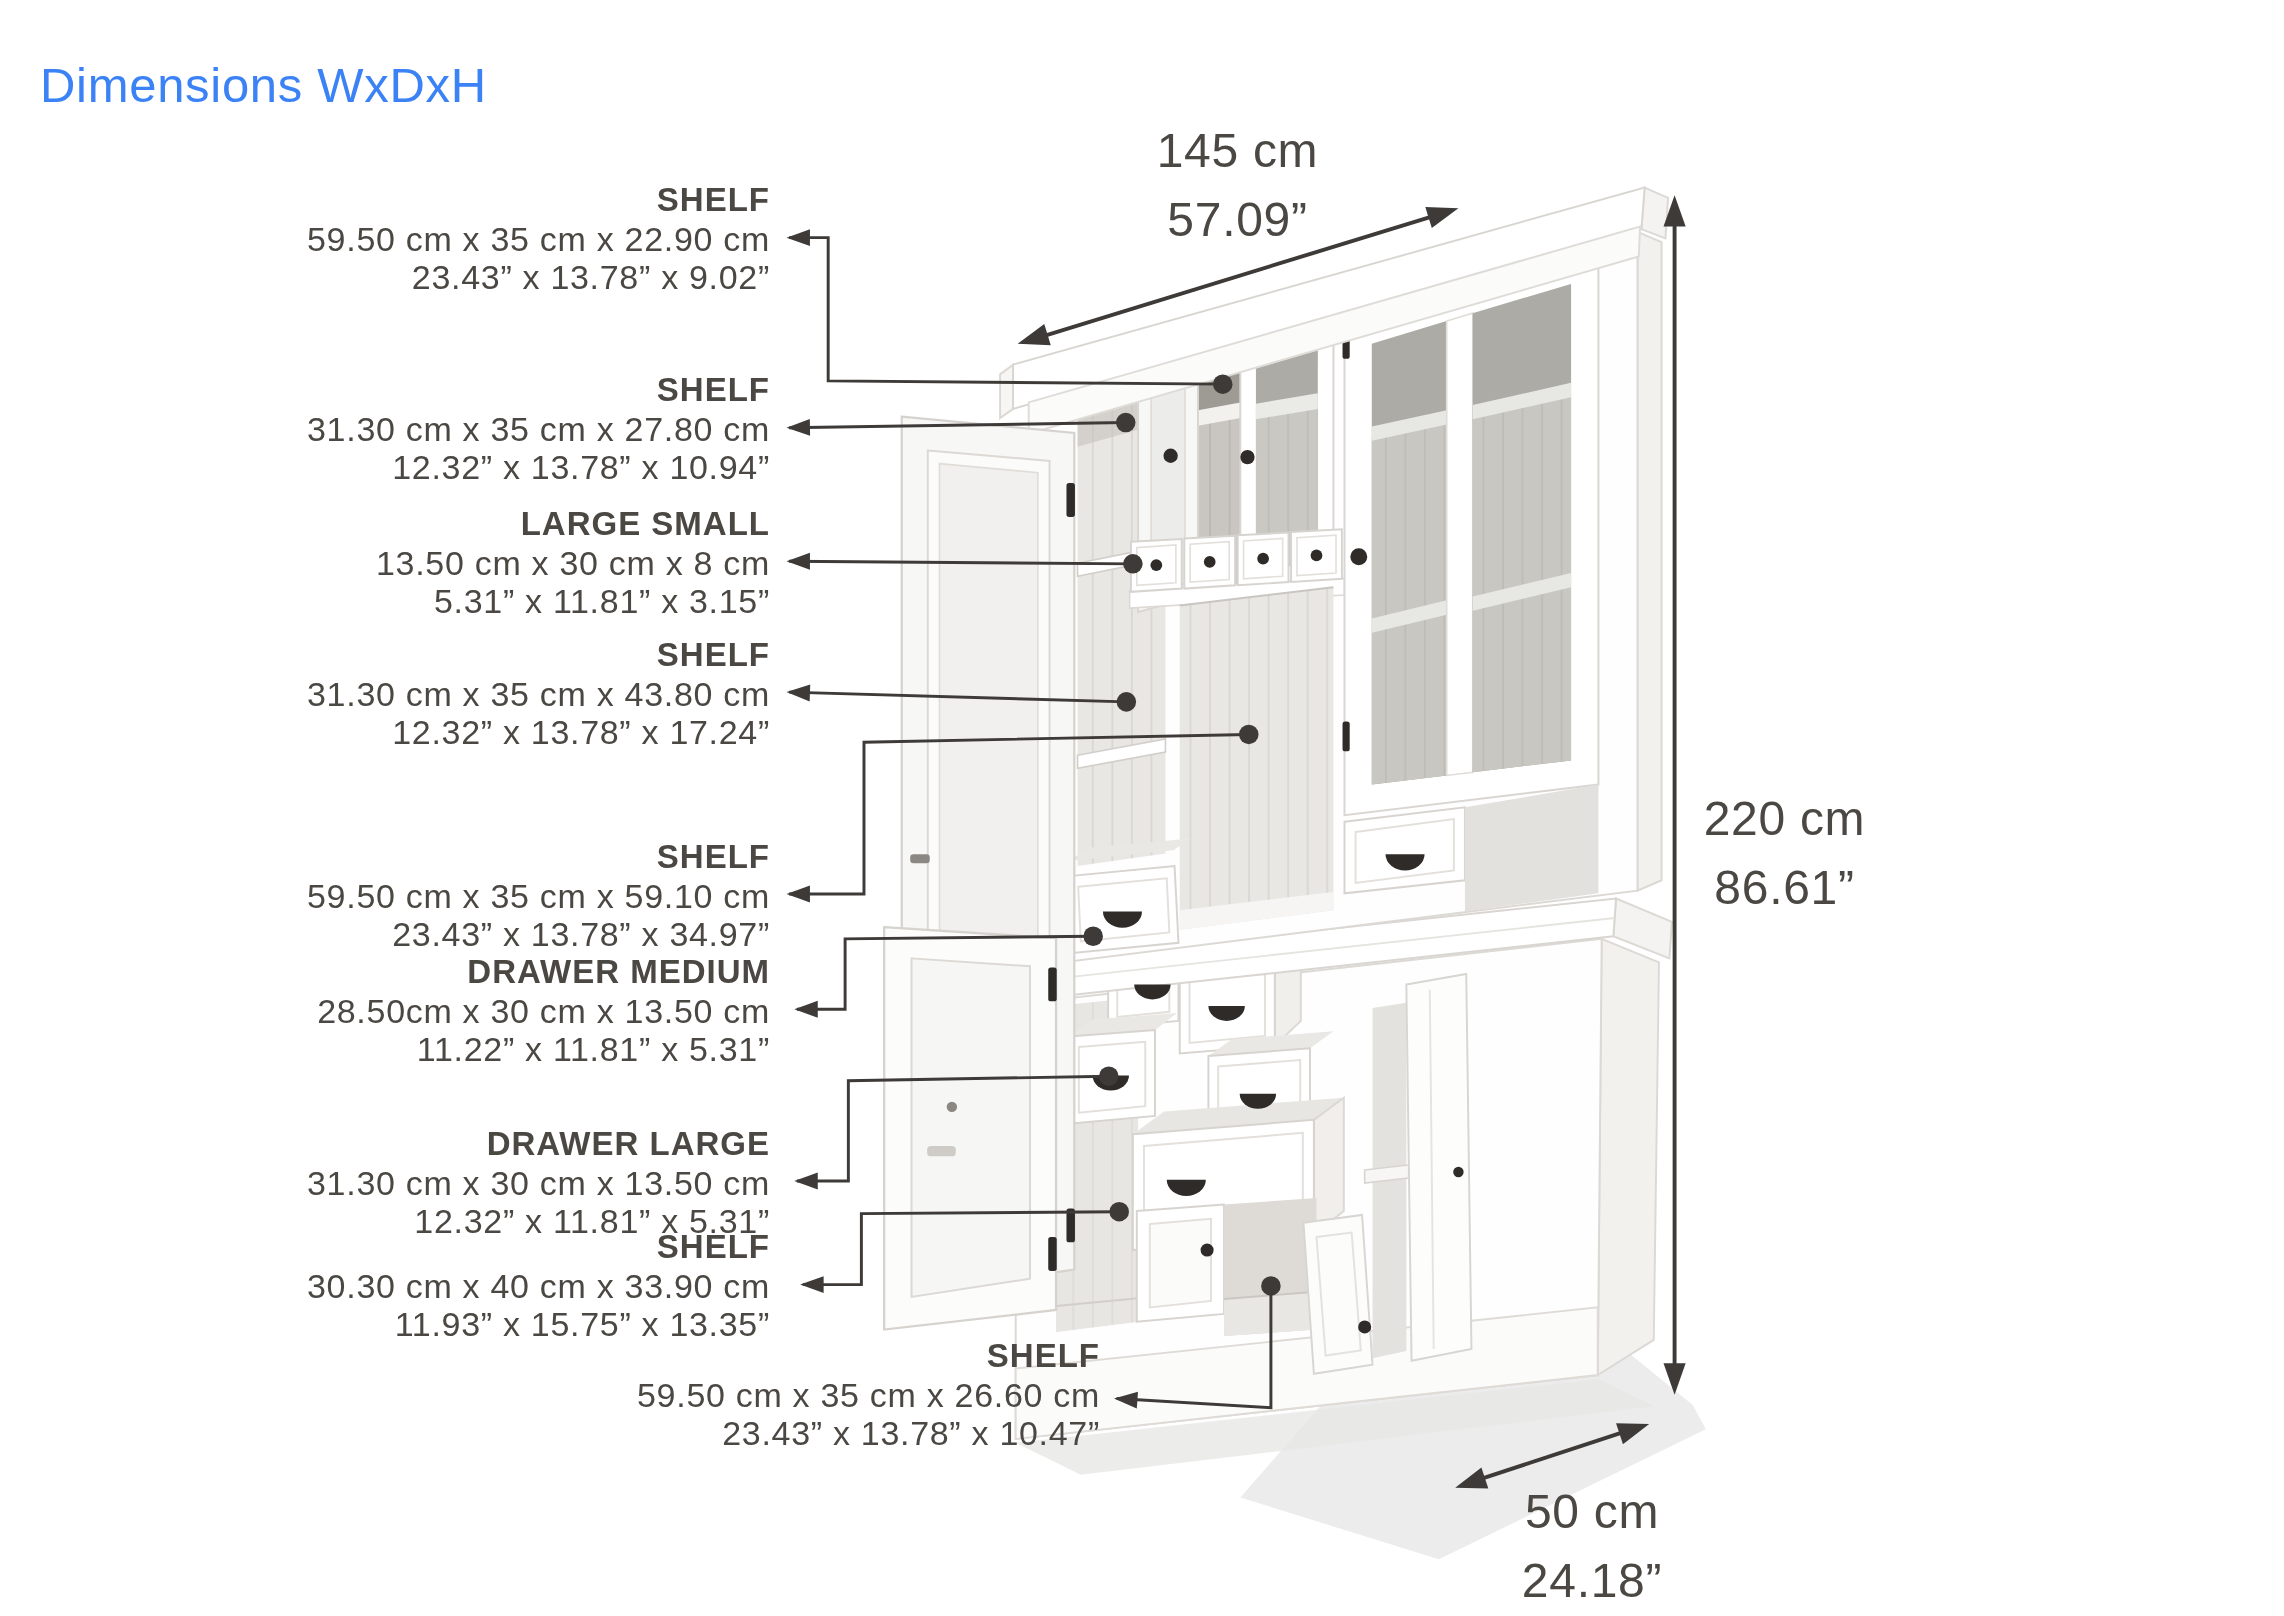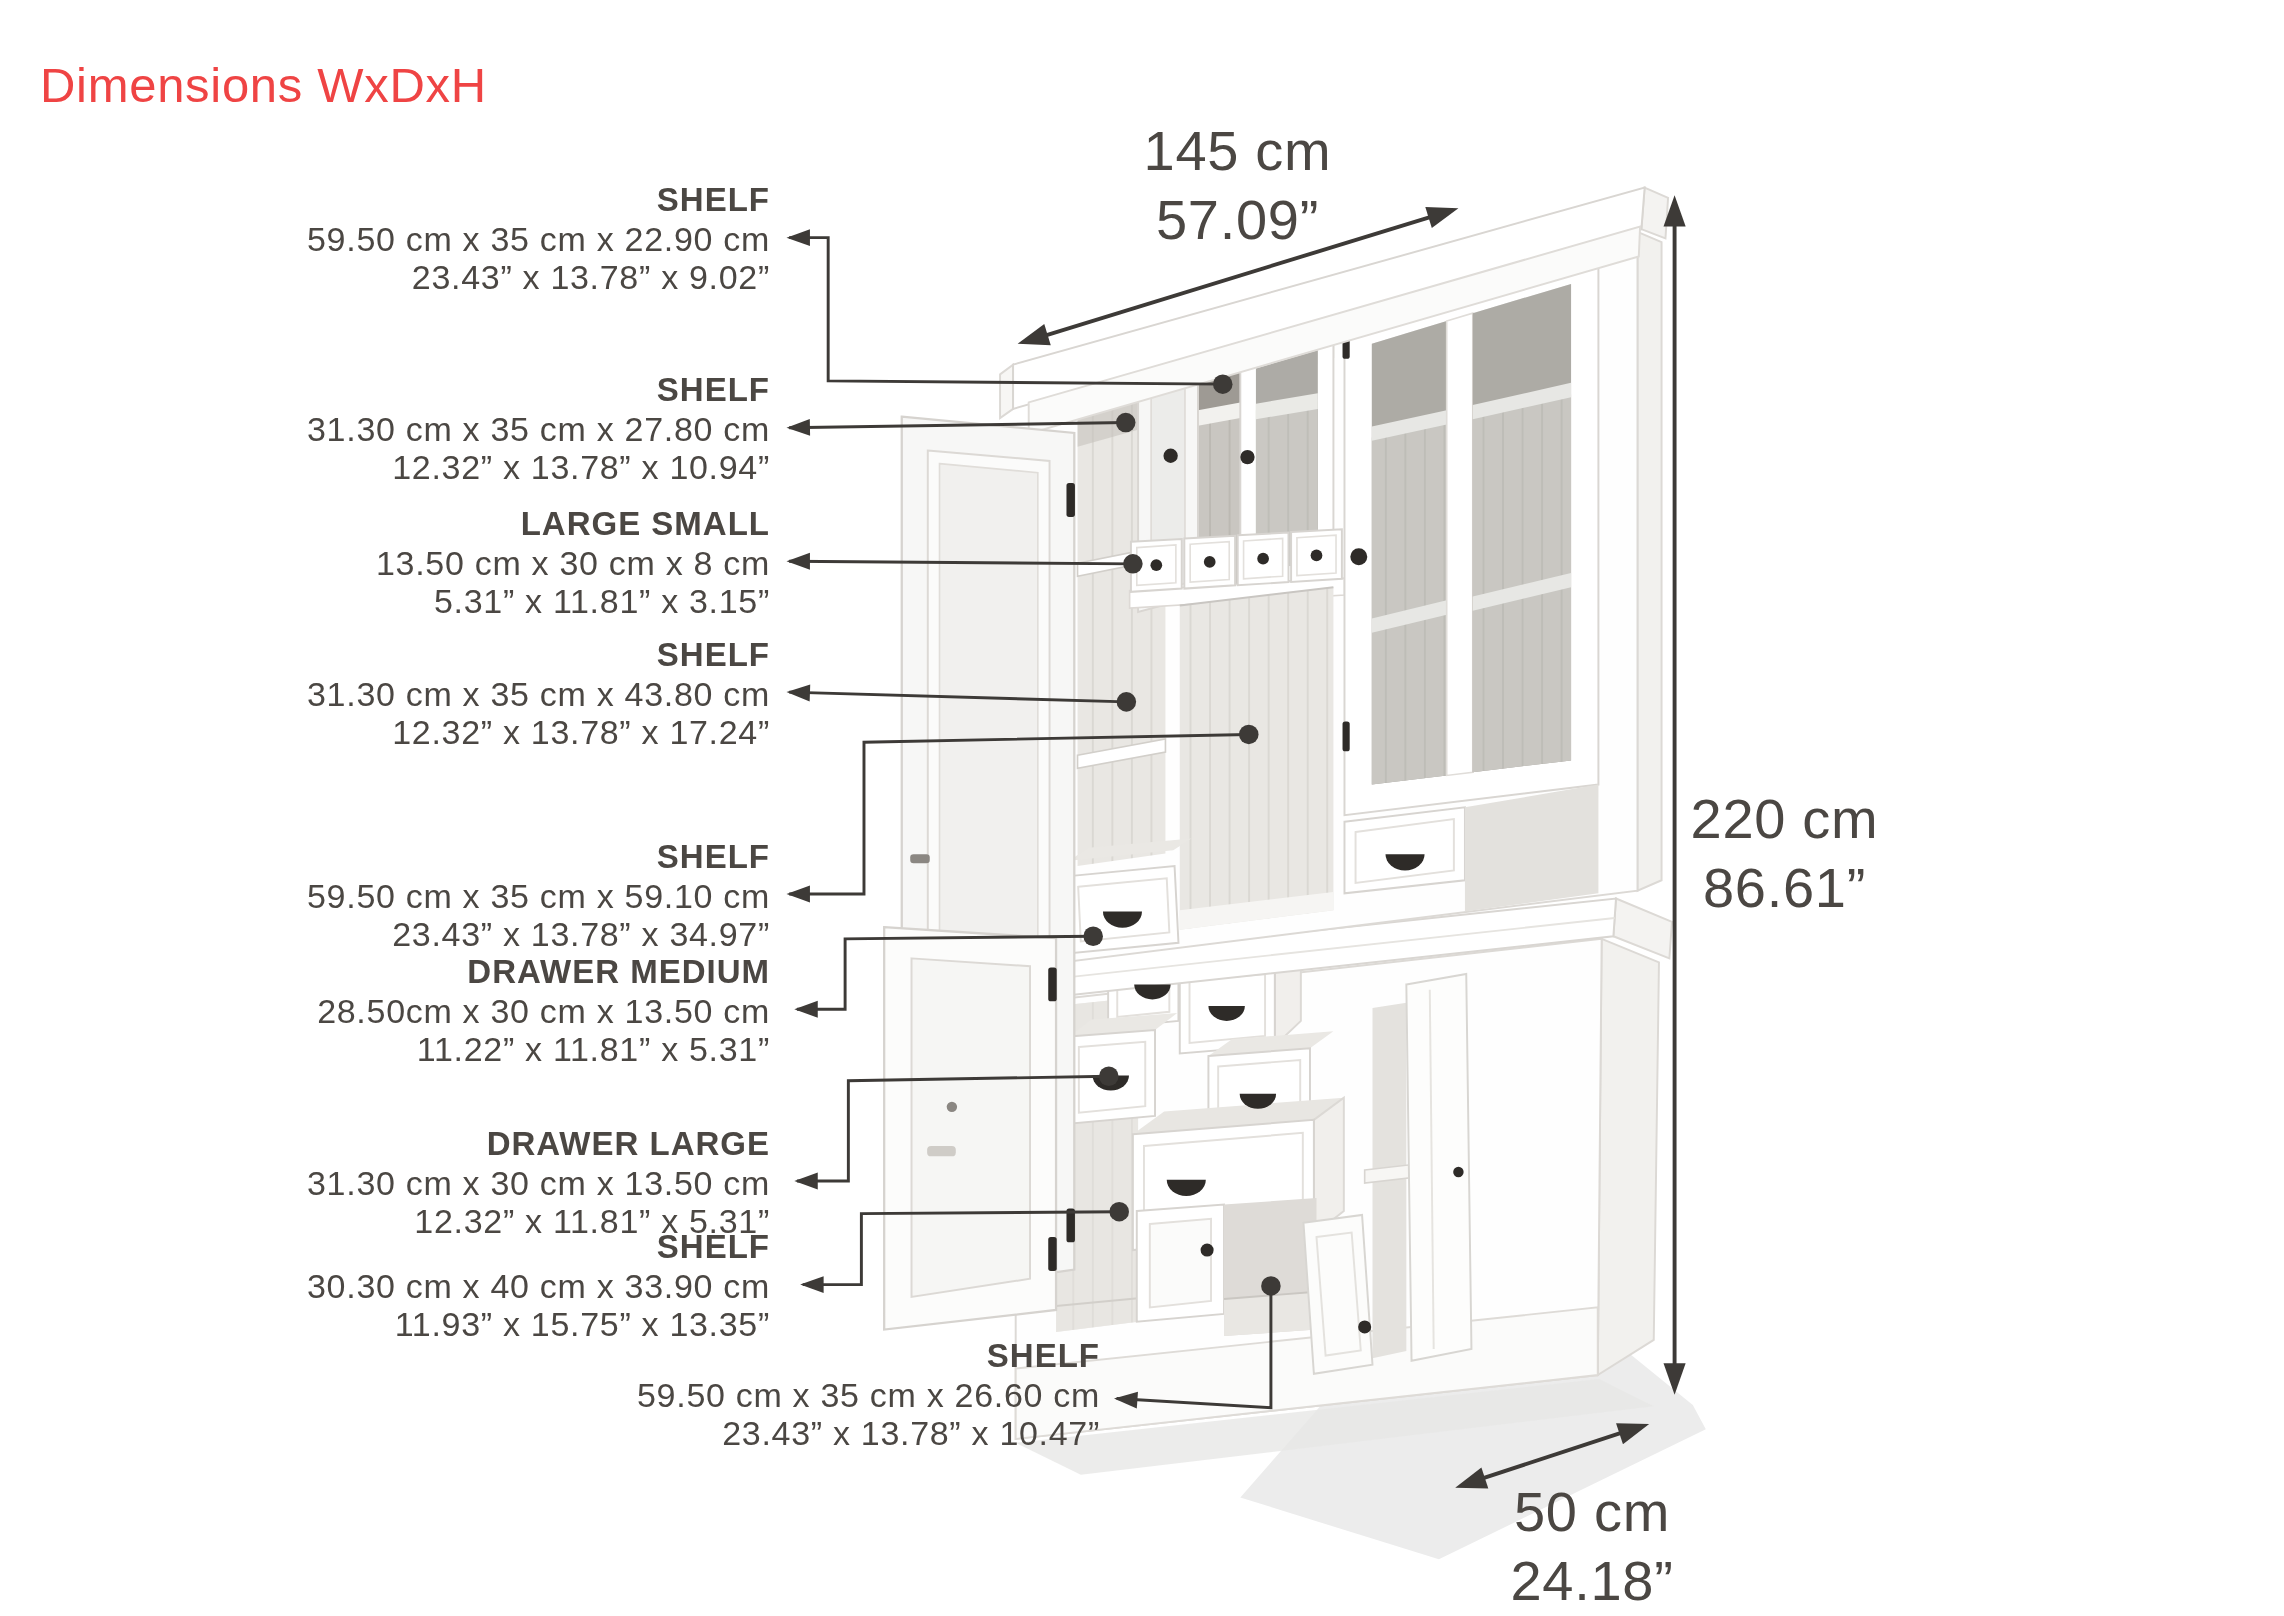--- a/index.html
+++ b/index.html
@@ -4,27 +4,27 @@
 <style>
   html,body{margin:0;padding:0;}
   body{
     width:2284px;height:1616px;position:relative;background:#ffffff;
     font-family:"Liberation Sans","DejaVu Sans",sans-serif;
     color:#4b4743;overflow:hidden;
   }
   #stage{position:absolute;inset:0;}
   .page-title{
     position:absolute;left:40px;top:57px;
-    font-size:49px;font-weight:400;letter-spacing:0.7px;color:#ef4444;
+    font-size:49px;font-weight:400;letter-spacing:0.7px;color:#3b82f6;
   }
   .part-label{position:absolute;text-align:right;white-space:nowrap;}
   .pl-title{font-size:33px;font-weight:700;letter-spacing:1px;line-height:40px;}
   .pl-cm,.pl-in{font-size:34px;font-weight:400;letter-spacing:0.7px;line-height:38px;}
   .dim{position:absolute;text-align:center;white-space:nowrap;}
-  .dim div{font-size:56px;line-height:69px;letter-spacing:0.7px;}
+  .dim div{font-size:48px;line-height:69px;letter-spacing:0.7px;}
   svg{position:absolute;left:0;top:0;}
 </style>
 </head>
 <body>
 
 <div id="stage">
 
   <svg width="2284" height="1616" viewBox="0 0 3508 2482">
     <defs>
       <pattern id="bead" width="30" height="30" patternUnits="userSpaceOnUse">

